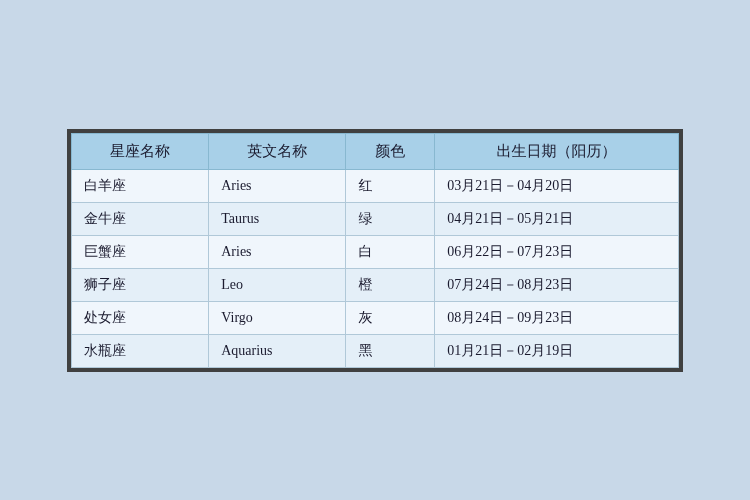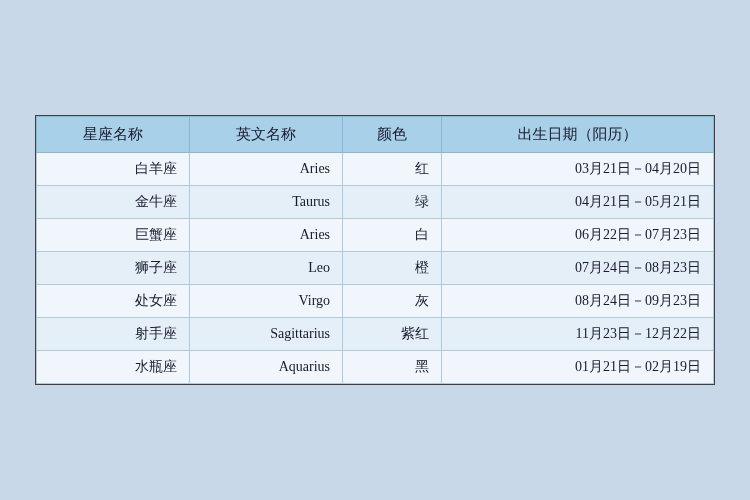--- a/index.html
+++ b/index.html
@@ -13,22 +13,22 @@
       height: 500px;
       background-color: #c8d8e8;
       display: flex;
       align-items: center;
       justify-content: center;
       font-family: 'SimSun', 'STSong', serif;
     }
 
     .table-container {
       background-color: #e8f0f8;
-      border: 1px solid #404040;
-      width: 680px;
+      border: 4px solid #404040;
+      width: 616px;
     }
 
     table {
       width: 100%;
       border-collapse: collapse;
     }
 
     thead tr {
       background-color: #a8d0e8;
     }
@@ -46,21 +46,21 @@
       background-color: #f0f6fc;
     }
 
     tbody tr:nth-child(even) {
       background-color: #e4eff8;
     }
 
     tbody td {
       border: 1px solid #b0c8d8;
       padding: 7px 12px;
-      text-align: right;
+      text-align: left;
       font-size: 14px;
       color: #1a1a2e;
     }
 
     tbody td:first-child {
       font-size: 14px;
     }
 
     tbody td:nth-child(2) {
     }
@@ -103,26 +103,20 @@
           <td>橙</td>
           <td>07月24日－08月23日</td>
         </tr>
         <tr>
           <td>处女座</td>
           <td>Virgo</td>
           <td>灰</td>
           <td>08月24日－09月23日</td>
         </tr>
         <tr>
-          <td>射手座</td>
-          <td>Sagittarius</td>
-          <td>紫红</td>
-          <td>11月23日－12月22日</td>
-        </tr>
-        <tr>
           <td>水瓶座</td>
           <td>Aquarius</td>
           <td>黑</td>
           <td>01月21日－02月19日</td>
         </tr>
       </tbody>
   </table>
 </div>
 
 </body></html>

